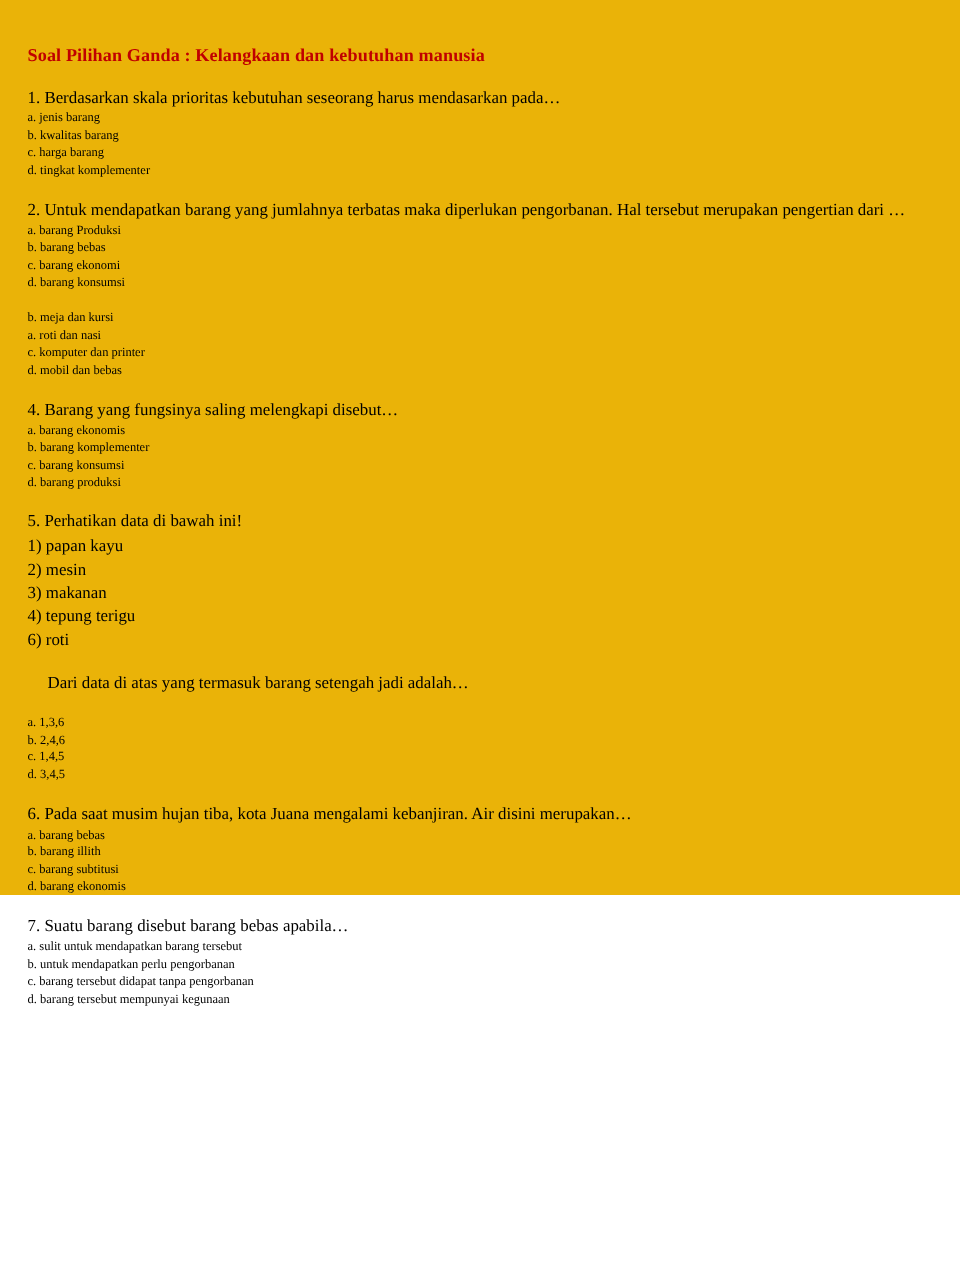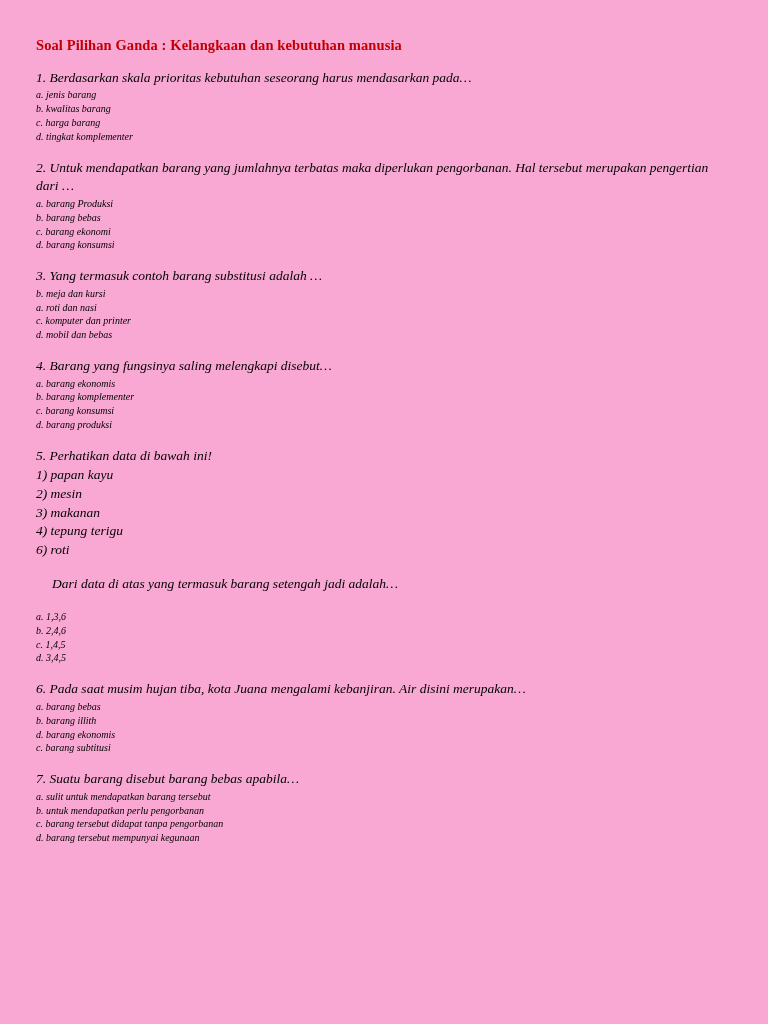--- a/index.html
+++ b/index.html
@@ -9,36 +9,35 @@
   }
   body {
     width: 768px;
     height: 1024px;
     font-family: "Liberation Serif", serif;
     color: #000000;
     overflow: hidden;
   }
   .page {
     width: 768px;
-    height: 1024px;
+    height: 716px;
     box-sizing: border-box;
-    padding: 36px 34px 0 36px;
-    background: #f9a8d4;
+    padding: 36px 34px 0 22px;
+    background: #eab308;
   }
   .doc-title {
     color: #c00000;
     font-weight: bold;
     font-size: 14.5px;
     letter-spacing: 0.1px;
     margin: 0 0 14px 0;
     line-height: 1.3;
   }
   .question-block {
     margin-bottom: 15px;
-    font-style: italic;
   }
   .q-text {
     font-size: 13.5px;
     line-height: 1.38;
     margin: 0 0 1px 0;
   }
   .opt {
     font-size: 10px;
     line-height: 1.38;
     margin: 0;
@@ -68,21 +67,20 @@
         <p class="opt">d. tingkat komplementer</p>
       </div>
       <div class="question-block">
         <p class="q-text">2. Untuk mendapatkan barang yang jumlahnya terbatas maka diperlukan pengorbanan. Hal tersebut merupakan pengertian dari …</p>
         <p class="opt">a. barang Produksi</p>
         <p class="opt">b. barang bebas</p>
         <p class="opt">c. barang ekonomi</p>
         <p class="opt">d. barang konsumsi</p>
       </div>
       <div class="question-block">
-        <p class="q-text">3. Yang termasuk contoh barang substitusi adalah …</p>
         <p class="opt">b. meja dan kursi</p>
         <p class="opt">a. roti dan nasi</p>
         <p class="opt">c. komputer dan printer</p>
         <p class="opt">d. mobil dan bebas</p>
       </div>
       <div class="question-block">
         <p class="q-text">4. Barang yang fungsinya saling melengkapi disebut…</p>
         <p class="opt">a. barang ekonomis</p>
         <p class="opt">b. barang komplementer</p>
         <p class="opt">c. barang konsumsi</p>
@@ -98,22 +96,22 @@
         <p class="q-tail">Dari data di atas yang termasuk barang setengah jadi adalah…</p>
         <p class="opt">a. 1,3,6</p>
         <p class="opt">b. 2,4,6</p>
         <p class="opt">c. 1,4,5</p>
         <p class="opt">d. 3,4,5</p>
       </div>
       <div class="question-block">
         <p class="q-text">6. Pada saat musim hujan tiba, kota Juana mengalami kebanjiran. Air disini merupakan…</p>
         <p class="opt">a. barang bebas</p>
         <p class="opt">b. barang illith</p>
+        <p class="opt">c. barang subtitusi</p>
         <p class="opt">d. barang ekonomis</p>
-        <p class="opt">c. barang subtitusi</p>
       </div>
       <div class="question-block">
         <p class="q-text">7. Suatu barang disebut barang bebas apabila…</p>
         <p class="opt">a. sulit untuk mendapatkan barang tersebut</p>
         <p class="opt">b. untuk mendapatkan perlu pengorbanan</p>
         <p class="opt">c. barang tersebut didapat tanpa pengorbanan</p>
         <p class="opt">d. barang tersebut mempunyai kegunaan</p>
       </div>
     </div>
 </div>

